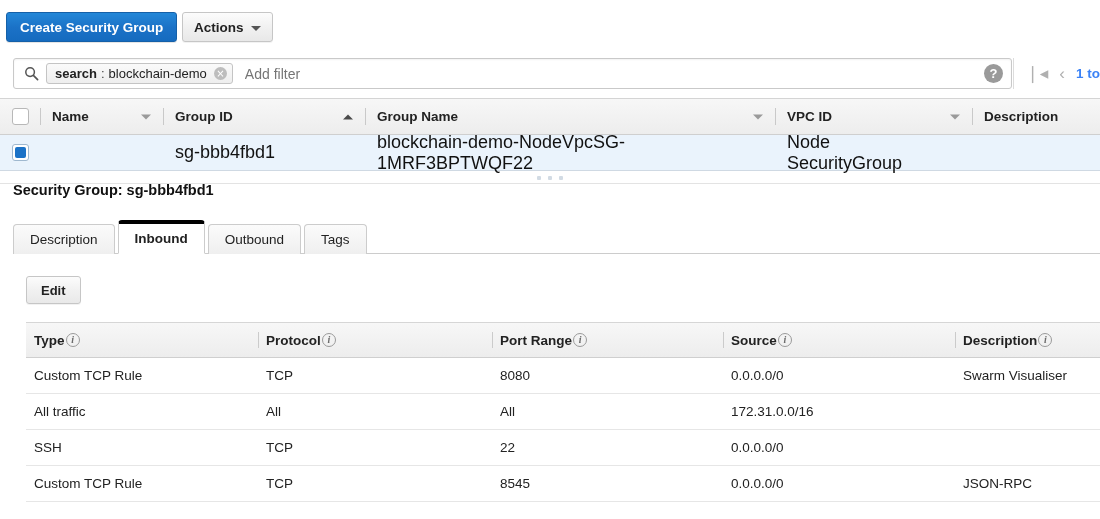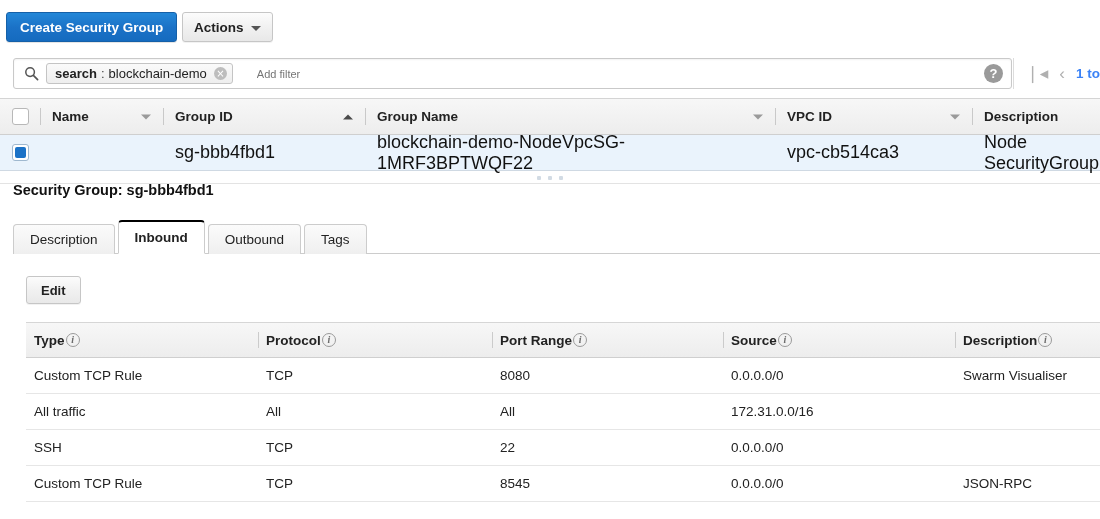--- a/index.html
+++ b/index.html
@@ -73,21 +73,21 @@
   }
   .token b { font-weight: bold; }
   .token-sep { color: #444; margin: 0 1px; }
   .token-x {
     width: 13px; height: 13px; border-radius: 50%;
     background: #bdbdbd; color: #fff;
     font-size: 10px; line-height: 13px; text-align: center;
     margin-left: 4px; cursor: pointer; font-family: "DejaVu Sans", sans-serif;
   }
   .addfilter {
-    margin-left: 22px; color: #9b9b9b; font-size: 11px;
+    margin-left: 10px; color: #9b9b9b; font-size: 14px;
     background: none; border: none; outline: none; flex: 1;
     font-family: "Liberation Sans", sans-serif;
   }
   .help-btn {
     width: 19px; height: 19px; border-radius: 50%;
     background: #9a9a9a; color: #ffffff;
     font-size: 13px; font-weight: bold; line-height: 19px; text-align: center;
     margin-left: auto; flex: none; cursor: pointer;
   }
   .pager {
@@ -163,21 +163,21 @@
     display: flex; align-items: center;
     font-size: 13.5px; color: #222;
     background: linear-gradient(to bottom, #fbfbfb 0%, #efefef 100%);
     border: 1px solid #cccccc; border-bottom: none;
     border-radius: 4px 4px 0 0;
     margin-right: 3px; position: relative; top: 1px;
     cursor: pointer;
   }
   .tab.active {
     background: #ffffff; font-weight: bold;
-    border-top: 2px solid #000000;
+    border-top: 4px solid #000000;
     height: 34px; top: 1px; z-index: 2;
     border-bottom: 1px solid #ffffff;
   }
 
   .edit-btn {
     position: absolute; left: 26px; top: 276px; height: 28px;
     padding: 0 14px; display: flex; align-items: center;
     background: linear-gradient(to bottom, #fcfcfc 0%, #f1f1f1 50%, #e9e9e9 100%);
     border: 1px solid #c6c6c6; border-radius: 3px;
     font-size: 13px; font-weight: bold; color: #222;
@@ -277,21 +277,20 @@
     </div>
   </div>
 
   <div class="mt-row">
     <div class="cell c-check">
       <span class="cb checked"></span>
     </div>
     <div class="cell c-name"></div>
     <div class="cell c-gid">sg-bbb4fbd1</div>
     <div class="cell c-gname">blockchain-demo-NodeVpcSG-1MRF3BPTWQF22</div>
-    <div class="cell c-vpc">vpc-cb514ca3</div>
     <div class="cell c-desc">Node SecurityGroup</div>
   </div>
 </div>
 
 <div class="grip">
   <i></i>
   <i></i>
   <i></i>
 </div>
 

